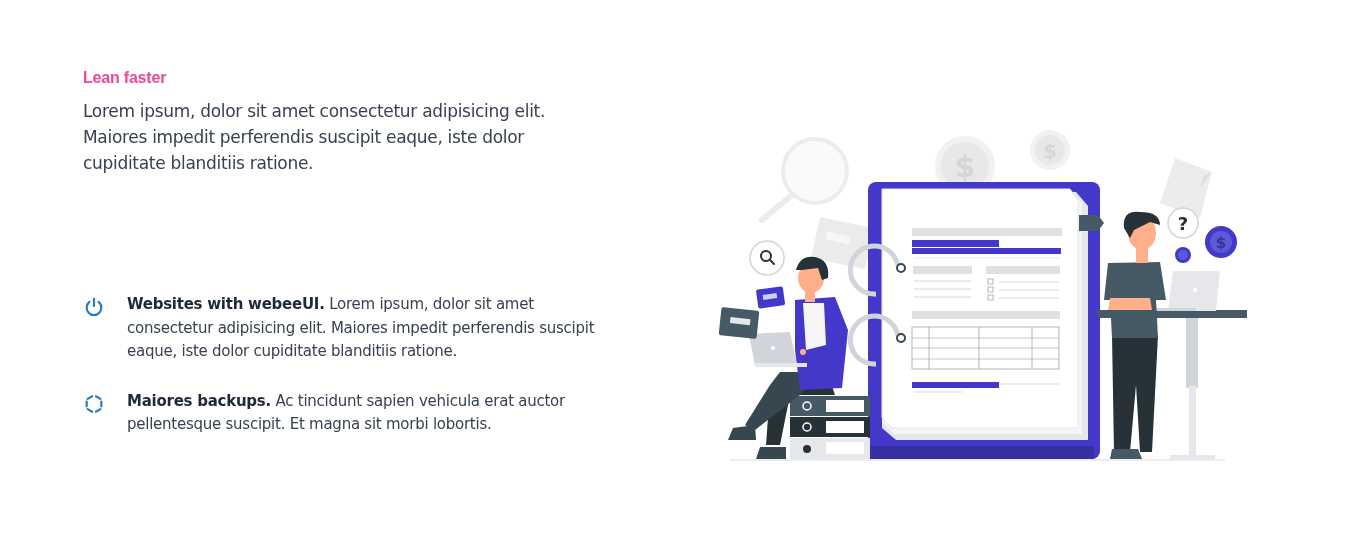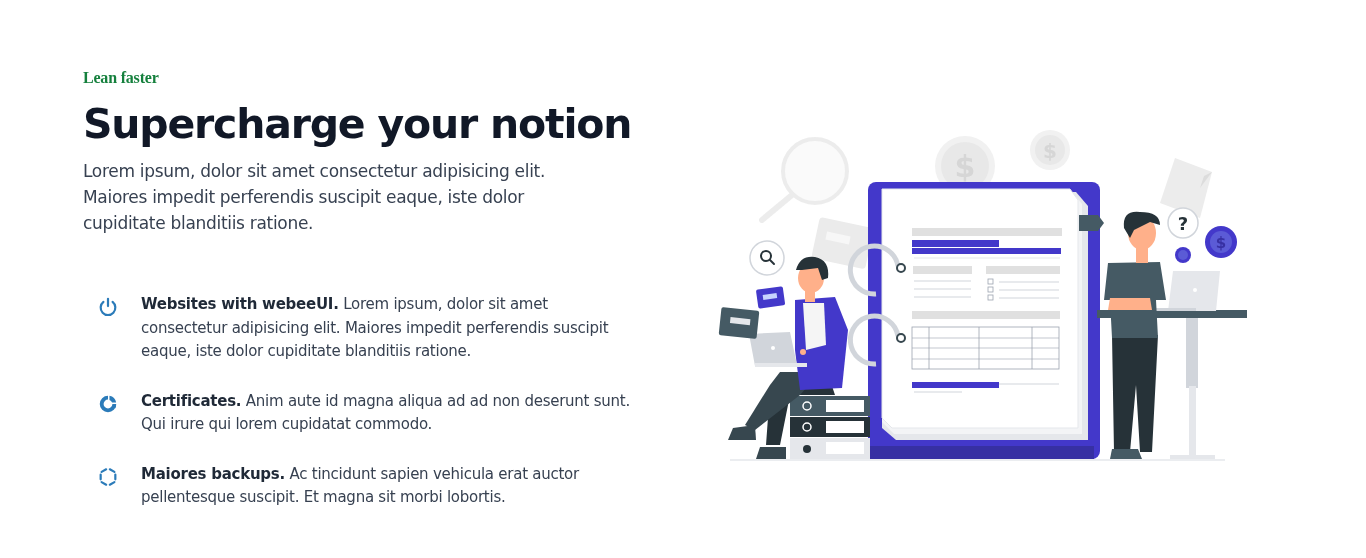--- a/index.html
+++ b/index.html
@@ -2,64 +2,53 @@
 <html><head>
 <meta charset="utf-8">
 <style>
   * { box-sizing: border-box; margin: 0; padding: 0; }
   html, body { width: 1366px; height: 558px; background: #ffffff; overflow: hidden; }
   body { font-family: "DejaVu Sans", "Liberation Sans", sans-serif; color: #1f2937; position: relative; }
 
   .section { position: relative; width: 1366px; height: 558px; }
 
   .left { position: absolute; left: 83px; top: 66px; width: 560px; }
-  .eyebrow { font-family: Liberation Serif, serif; font-weight: bold; font-size: 16px; color: #15803d; letter-spacing: -0.2px; line-height: 24px; }
+  .eyebrow { font-family: Liberation Sans, sans-serif; font-weight: bold; font-size: 16px; color: #ec4899; letter-spacing: -0.2px; line-height: 24px; }
   .title { font-family: "DejaVu Sans", sans-serif; font-weight: bold; font-size: 41px; color: #111827; letter-spacing: -1.2px; line-height: 52px; margin-top: 8px; white-space: nowrap; }
   .lead { font-family: "DejaVu Sans", sans-serif; font-size: 17px; color: #374151; line-height: 26px; margin-top: 8px; width: 510px; letter-spacing: -0.3px; }
 
-  .features { position: absolute; left: 94px; top: 293px; width: 540px; }
+  .features { position: absolute; left: 80px; top: 293px; width: 540px; }
   .feature { position: relative; padding-left: 47px; font-size: 15px; line-height: 23.5px; color: #374151; letter-spacing: -0.25px; }
   .feature + .feature { margin-top: 26px; }
   .feature .icon { position: absolute; left: 3px; top: 3px; width: 22px; height: 22px; }
   .feature .name { font-weight: bold; color: #1f2937; }
 
   .illustration { position: absolute; left: 715px; top: 130px; width: 540px; height: 335px; }
 </style>
 </head>
 <body>
 
 <div class="section">
 
   <div class="left">
     <div class="eyebrow">Lean faster</div>
-    <h1 class="title">Supercharge your notion</h1>
     <p class="lead">Lorem ipsum, dolor sit amet consectetur adipisicing elit. Maiores impedit perferendis suscipit eaque, iste dolor cupiditate blanditiis ratione.</p>
   </div>
 
   <div class="features">
     <div class="feature">
       <span class="icon">
         <svg width="22" height="22" viewBox="0 0 24 24" fill="none" stroke="#2b7bb9" stroke-width="2.4" stroke-linecap="round">
           <path d="M7 6.5a8 8 0 1 0 10 0"></path>
           <line x1="12" y1="3" x2="12" y2="11"></line>
         </svg>
       </span>
       <span class="name">Websites with webeeUI.</span><span> Lorem ipsum, dolor sit amet consectetur adipisicing elit. Maiores impedit perferendis suscipit eaque, iste dolor cupiditate blanditiis ratione.</span>
     </div>
 
-    <div class="feature">
-      <span class="icon">
-        <svg width="22" height="22" viewBox="0 0 24 24">
-          <path d="M12 3a9 9 0 1 0 9 9h-4.2A4.8 4.8 0 1 1 12 7.2z" fill="#2b7bb9"></path>
-          <path d="M13.6 3.1A9 9 0 0 1 20.9 10.4h-4.5a4.8 4.8 0 0 0-2.8-2.8z" fill="#2b7bb9"></path>
-          <path d="M16.6 13.6h4.3a9 9 0 0 1-1.2 3.4l-3.6-2z" fill="#2b7bb9"></path>
-        </svg>
-      </span>
-      <span class="name">Certificates.</span><span> Anim aute id magna aliqua ad ad non deserunt sunt. Qui irure qui lorem cupidatat commodo.</span>
-    </div>
 
     <div class="feature">
       <span class="icon">
         <svg width="22" height="22" viewBox="0 0 24 24" fill="none" stroke="#2b7bb9" stroke-width="2.4" stroke-linecap="round">
           <path d="M10 3.6 L5 6.4"></path>
           <path d="M14 3.6 L19 6.4"></path>
           <path d="M4 9.5 V14.5"></path>
           <path d="M20 9.5 V14.5"></path>
           <path d="M5 17.6 L10 20.4"></path>
           <path d="M19 17.6 L14 20.4"></path>

